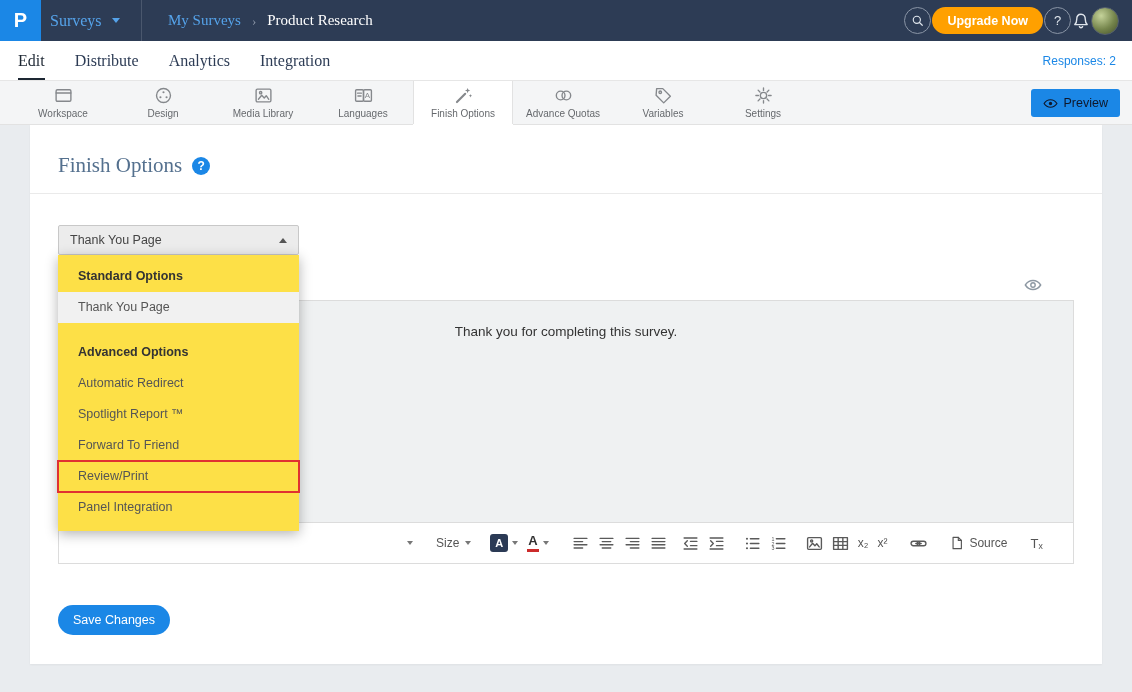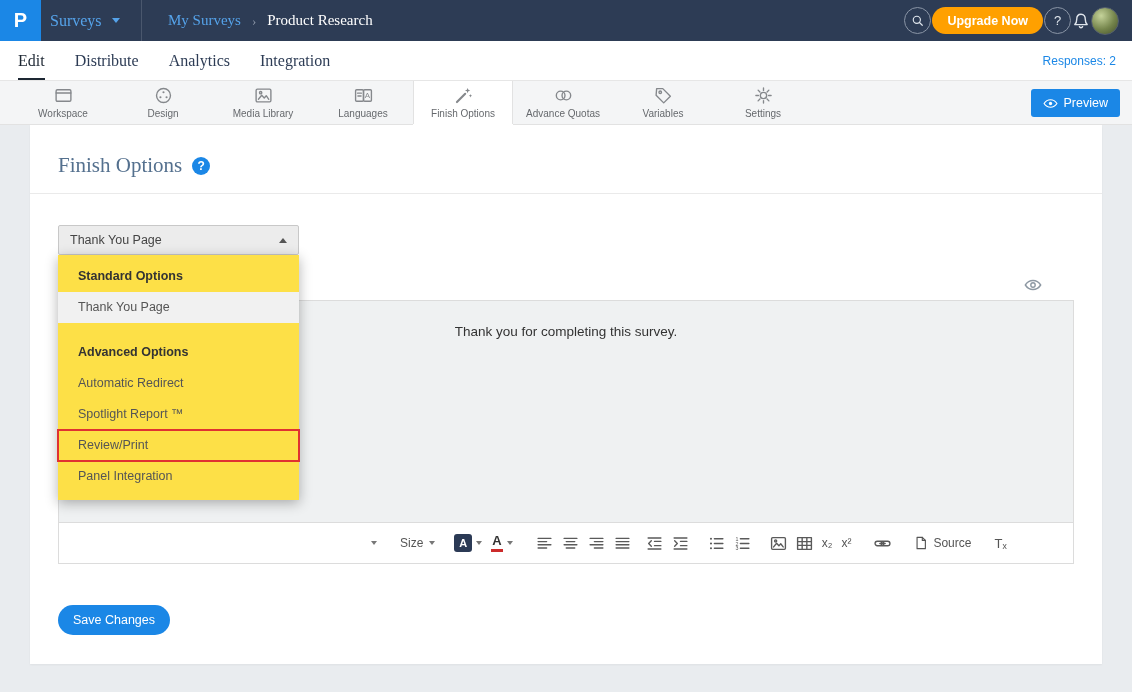--- a/index.html
+++ b/index.html
@@ -55,41 +55,41 @@
   .ribbon-label { font-size:10px; color:#66696d; white-space:nowrap; }
   .ribbon-item.active { background:#fff; border-left:1px solid #e2e2e2; border-right:1px solid #e2e2e2;
                         box-shadow:0 1px 0 #ffffff; }
   .url-box { position:absolute; right:104px; top:8px; width:206px; height:28px; background:#fff;
              border:1px solid #d8d8d8; border-radius:2px; display:flex; align-items:center; overflow:hidden; }
   .url-input { flex:1; border:none; outline:none; font-size:11px; color:#8a8a8a; padding:0 8px;
                background:transparent; min-width:0; font-family:"Liberation Sans",sans-serif; }
   .url-edit { width:26px; height:100%; background:#e9e9e9; border-left:1px solid #d8d8d8;
               display:flex; align-items:center; justify-content:center; color:#777; cursor:pointer; }
   .preview-btn { position:absolute; right:12px; top:8px; height:28px; padding:0 12px; background:#1B87E6;
-                 color:#ffffff; border:none; border-radius:3px; font-size:12.5px; display:flex;
+                 color:#0f172a; border:none; border-radius:3px; font-size:12.5px; display:flex;
                  align-items:center; gap:6px; cursor:pointer; }
 
   
   .card { position:absolute; left:30px; top:125px; width:1072px; height:539px; background:#fff;
           box-shadow:0 1px 2px rgba(0,0,0,.05); }
   .page-title-row { position:absolute; left:28px; top:28px; display:flex; align-items:center; gap:10px; }
   .page-title { font-family:"Liberation Serif",serif; font-size:21px; color:#54708e; }
   .help-badge { width:18px; height:18px; border-radius:50%; background:#1B87E6; color:#fff;
                 font-size:12px; font-weight:bold; display:flex; align-items:center;
                 justify-content:center; cursor:pointer; }
   .card-divider { position:absolute; top:68px; left:0; right:0; height:1px; background:#eaeaea; }
   .eye-toggle { position:absolute; top:151px; right:60px; color:#8d98a3; cursor:pointer; display:flex; }
   .eye-toggle svg { width:18px; height:18px; }
 
   .editor { position:absolute; left:28px; right:28px; top:175px; height:264px;
             border:1px solid #dcdcdc; background:#fff; }
   .editor-content { height:222px; background:#eff1f2; border-bottom:1px solid #dcdcdc;
                     text-align:center; padding-top:23px; font-size:13.5px; color:#333; }
   .editor-toolbar { height:40px; display:flex; align-items:center; padding-left:312px;
-                    gap:9px; color:#5a5a5a; }
+                    gap:9px; color:#5a5a5a;margin-left:36px; }
   .et { display:flex; align-items:center; justify-content:center; min-width:17px; height:24px; cursor:pointer; }
   .et svg { width:17px; height:17px; }
   .tb-caret { width:0; height:0; border-left:3.5px solid transparent; border-right:3.5px solid transparent;
               border-top:4.5px solid #777; }
   .size-ctl { display:flex; align-items:center; gap:6px; font-size:12px; color:#555;
               cursor:pointer; margin-left:14px; }
   .chip-bg { width:18px; height:18px; border-radius:3px; background:#2b3a55; color:#fff; font-size:11px;
              font-weight:bold; display:flex; align-items:center; justify-content:center; }
   .color-a { font-size:13px; font-weight:bold; color:#333; border-bottom:3px solid #cc2b2b;
              line-height:1.1; padding:0 1px 1px; }
@@ -377,20 +377,21 @@
       <span class="caret-up"></span>
     </div>
 
     <div class="finish-menu">
       <div class="menu-header">Standard Options</div>
       <div class="menu-item selected">Thank You Page</div>
       <div class="menu-spacer"></div>
       <div class="menu-header">Advanced Options</div>
       <div class="menu-item">Automatic Redirect</div>
       <div class="menu-item">Spotlight Report ™</div>
+      <div class="menu-item">Forward To Friend</div>
       <div class="menu-item highlighted">Review/Print</div>
       <div class="menu-item">Panel Integration</div>
     </div>
 
     <button class="save-btn">Save Changes</button>
   </div>
 
 </div>
 
 </body></html>

